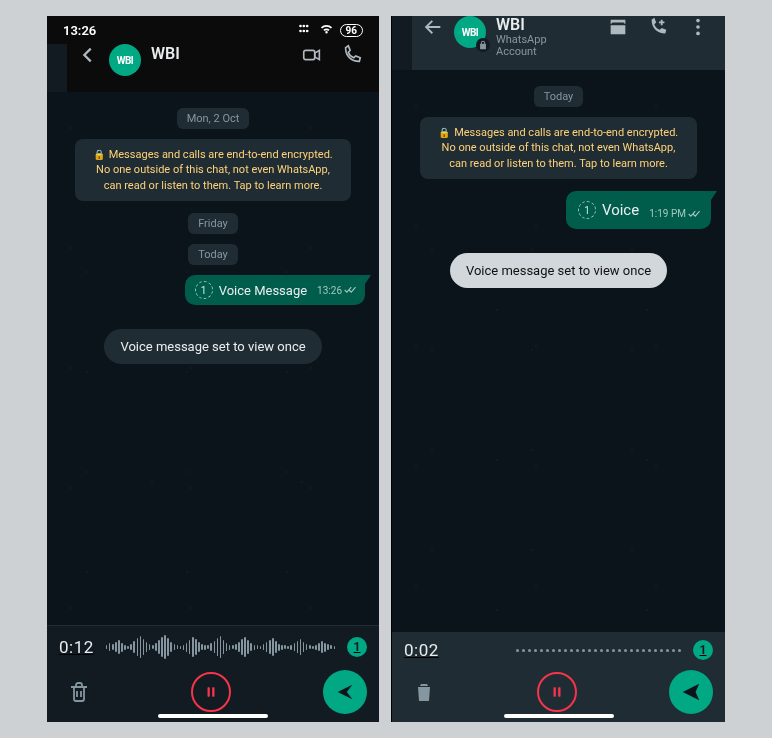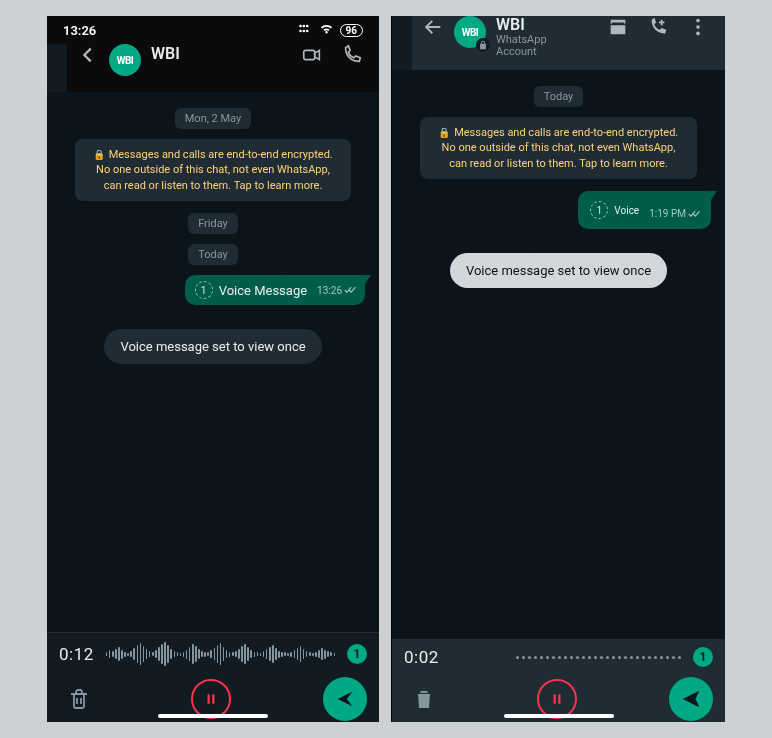--- a/index.html
+++ b/index.html
@@ -179,21 +179,22 @@
     border-radius: 22px;
     width: fit-content;
     margin: 24px auto 0;
   }
   .toast-light { background: #d1d7db; color: #111; }
 
   
   .record-bar {
     background: #111b21;
     border-top: 1px solid #222e35;
-    padding: 8px 12px 1px;
+    padding: 8px 12px 8px;
+    text-decoration: underline;
   }
   .record-bar-right { background: #1f2c33; border-top: none; }
   .record-top {
     display: flex;
     align-items: center;
     gap: 12px;
     margin-bottom: 10px;
   }
   .rec-time { color: #e9edef; font-size: 17px; font-weight: 400; letter-spacing: 0.5px; }
   .waveform {
@@ -290,21 +291,21 @@
           </span>
       <span class="header-icon">
             <svg viewBox="0 0 24 24" fill="none" stroke="currentColor" stroke-width="1.8">
               <path d="M5 4c0 9 6 15 15 15l1-4-5-2-2 2c-3-1-5-3-6-6l2-2-2-5z"></path>
             </svg>
           </span>
     </div>
   </div>
 
   <div class="chat-area">
-    <div class="date-chip">Mon, 2 May</div>
+    <div class="date-chip">Mon, 2 Oct</div>
     <div class="encryption-notice"><span class="lock">🔒</span><span>Messages and calls are end-to-end encrypted. No one outside of this chat, not even WhatsApp, can read or listen to them. Tap to learn more.</span></div>
     <div class="date-chip">Friday</div>
     <div class="date-chip">Today</div>
     <div class="bubble-row">
       <div class="bubble">
         <span class="view-once-badge">1</span>
         <span>Voice Message</span>
         <span class="meta">
               <span>13:26</span>
               <span class="checks">
@@ -466,21 +467,21 @@
           </span>
     </div>
   </div>
 
   <div class="chat-area">
     <div class="date-chip">Today</div>
     <div class="encryption-notice"><span class="lock">🔒</span><span>Messages and calls are end-to-end encrypted. No one outside of this chat, not even WhatsApp, can read or listen to them. Tap to learn more.</span></div>
     <div class="bubble-row">
       <div class="bubble" style="padding:10px 10px 10px 12px;">
         <span class="view-once-badge">1</span>
-        <span style="font-size:10px;">Voice</span>
+        <span style="font-size:15px;">Voice</span>
         <span class="meta" style="align-self:flex-end;">
               <span>1:19 PM</span>
               <span class="checks">
                 <svg viewBox="0 0 18 12" fill="none" stroke="#a5c9bf" stroke-width="1.5">
                   <path d="M1 6l3 3L10 2"></path>
                   <path d="M7 6l3 3L16 2"></path>
                 </svg>
               </span>
             </span>
       </div>

